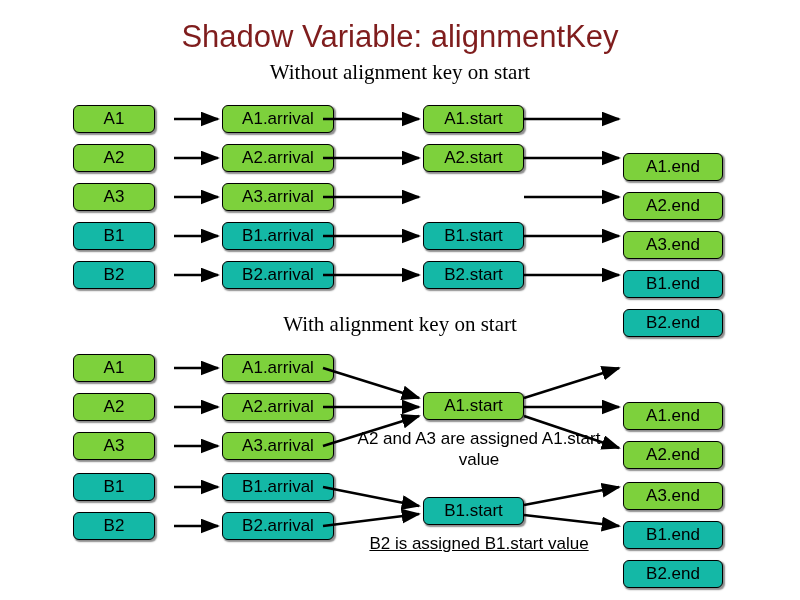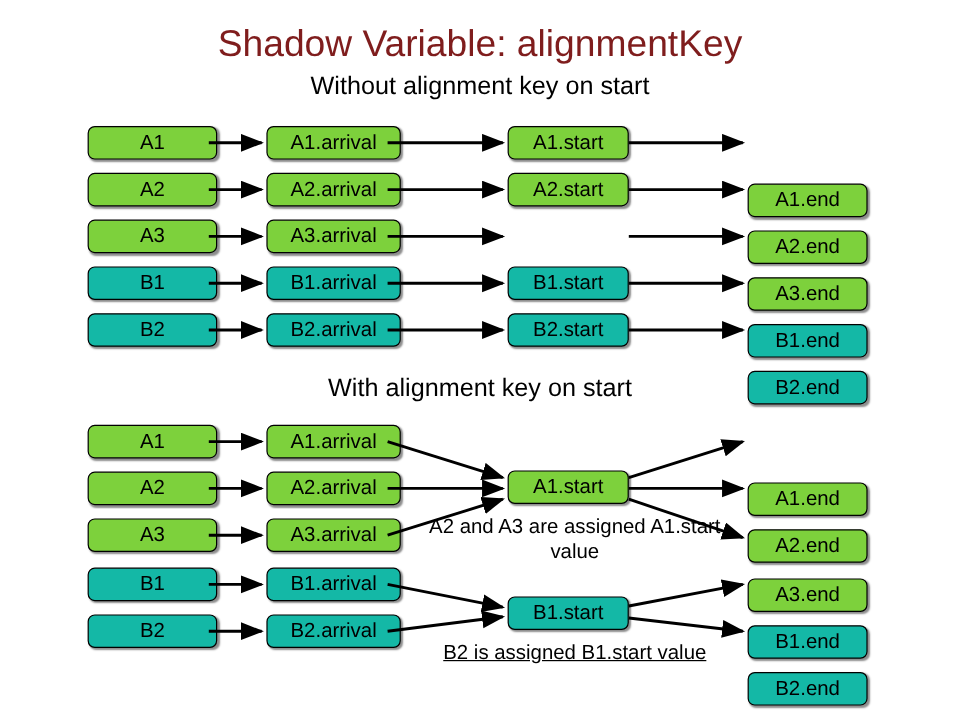--- a/index.html
+++ b/index.html
@@ -35,20 +35,21 @@
     white-space: nowrap;
   }
   .section-heading {
     position: absolute;
     width: 800px;
     left: 0;
     text-align: center;
     font-size: 21px;
     color: #000000;
     white-space: nowrap;
+    font-family: Liberation Serif, serif;
   }
   #heading-without { top: 60px; }
   #heading-with { top: 312px; }
 
   .node {
     position: absolute;
     box-sizing: border-box;
     height: 28px;
     border: 1.6px solid #000000;
     border-radius: 6px;
@@ -56,21 +57,21 @@
     align-items: center;
     justify-content: center;
     font-size: 17px;
     color: #000000;
     white-space: nowrap;
     box-shadow: 1.5px 1.5px 1.5px rgba(0,0,0,0.45);
   }
   .node.green { background: #7DD13C; }
   .node.blue  { background: #14b8a6; }
 
-  .col-src     { left: 73px;  width: 108px; }
+  .col-src     { left: 73px;  width: 82px; }
   .col-arrival { left: 222px; width: 112px; }
   .col-start   { left: 423px; width: 101px; }
   .col-end     { left: 623px; width: 100px; margin-top: 48px; }
 
   .annotation {
     position: absolute;
     text-align: center;
     font-size: 17px;
     color: #000000;
     line-height: 1.25;

